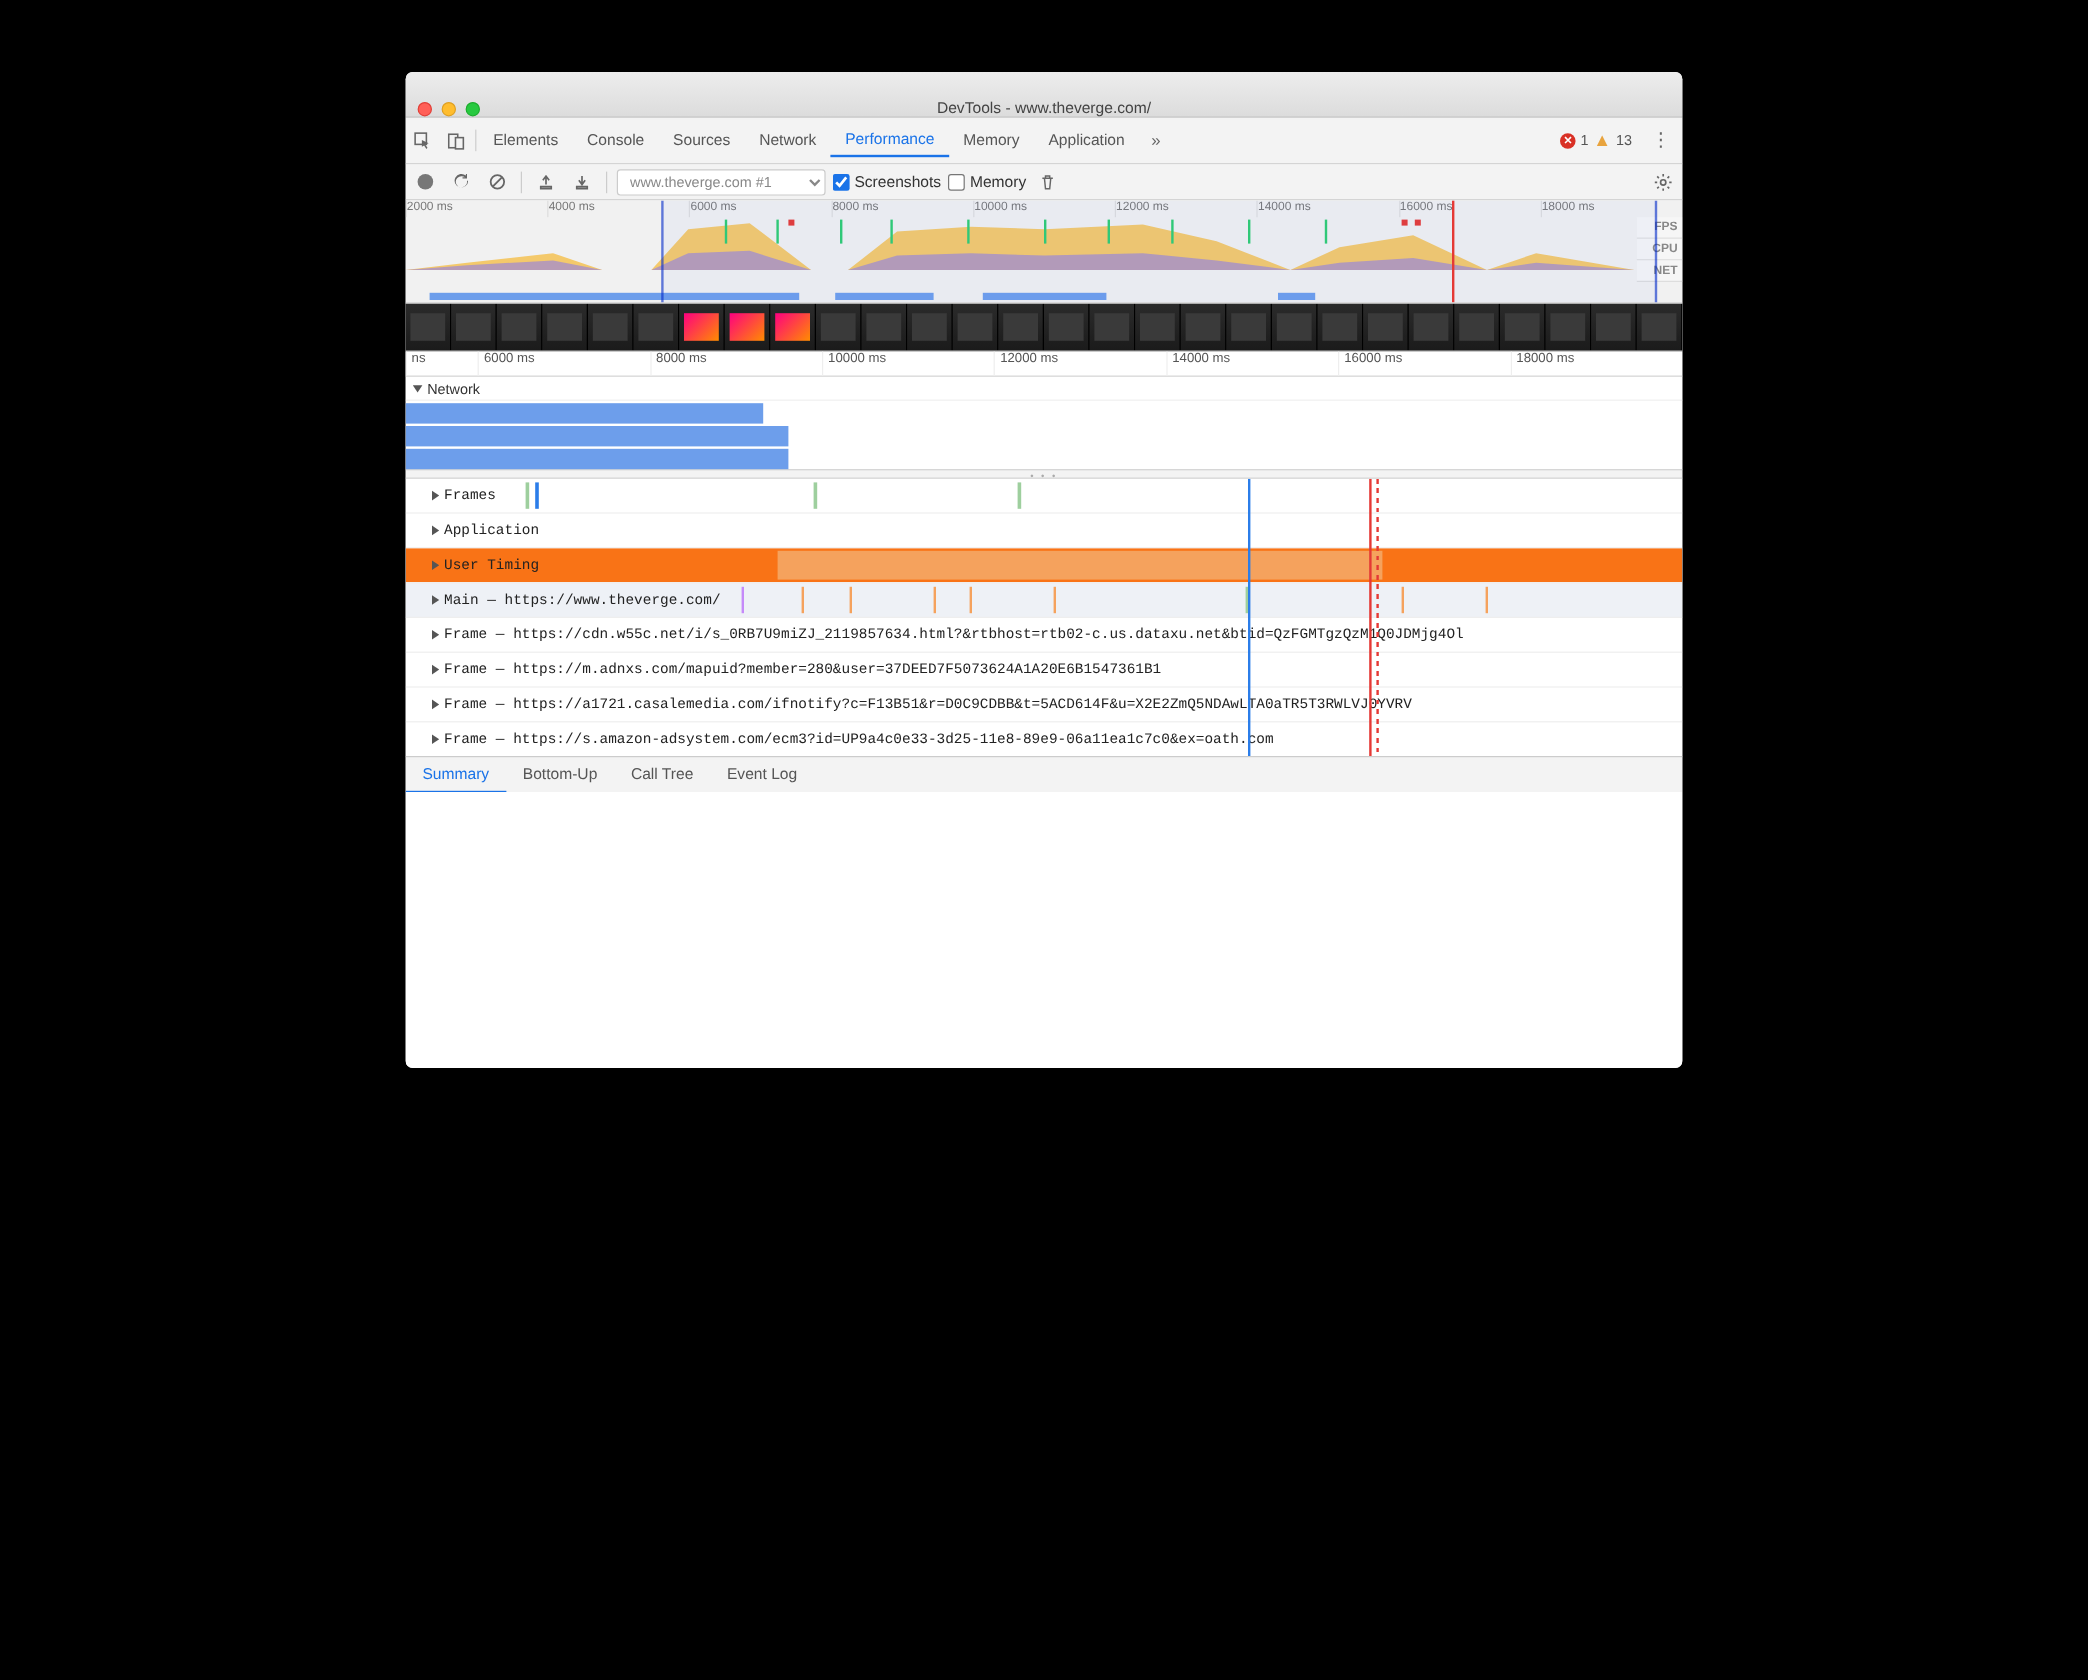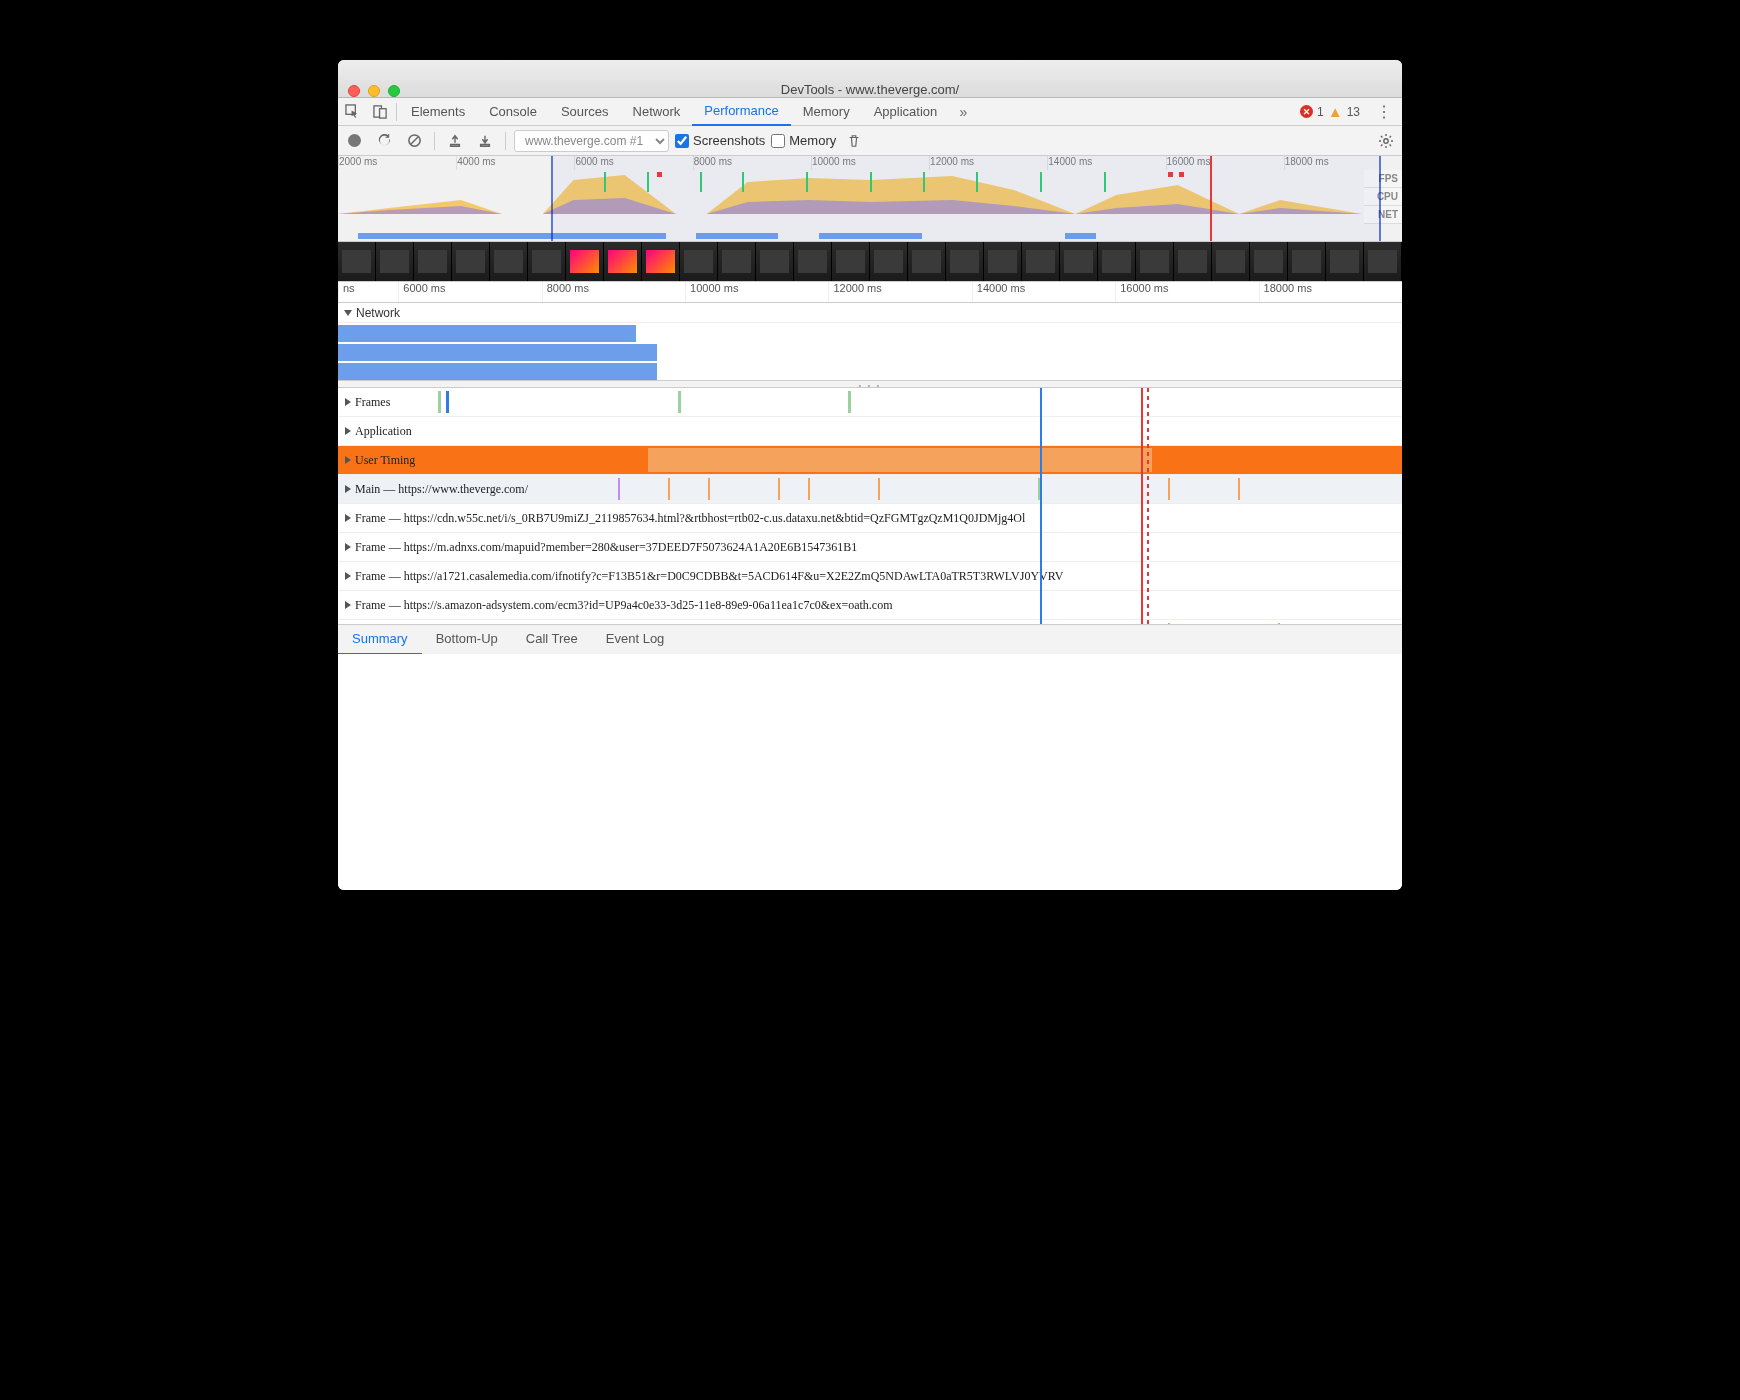--- a/index.html
+++ b/index.html
@@ -34,21 +34,21 @@
     position: relative;
   }
   .traffic { display:flex; gap:8px; padding-left:10px; }
   .tl { width:12px; height:12px; border-radius:50%; }
   .tl.red{background:#ff5f57;border:1px solid #e14038}
   .tl.yel{background:#ffbd2e;border:1px solid #dfa022}
   .tl.grn{background:#28c940;border:1px solid #1dae2e}
   .title { position:absolute; left:0; right:0; text-align:center; color:#444; font-size:13px; }
   
   .tabbar {
-    height: 28px;
+    height: 39px;
     display:flex;
     align-items:center;
     border-bottom: 1px solid #ccc;
     background:#f3f3f3;
     font-size:13px;
     color:#555;
   }
   .tabbar .ico { width:28px; display:flex; align-items:center; justify-content:center; color:#666; }
   .tabbar .sep { width:1px; height:18px; background:#ccc; margin:0 2px;}
   .tabbar .tab { padding:0 12px; line-height:26px; cursor:default; }
@@ -60,21 +60,21 @@
   .errbadge .warn{color:#e8a33d;font-size:15px}
   .menu-dots{padding:0 10px;color:#666;font-size:16px}
   
   .perfbar {
     height:30px; display:flex; align-items:center; background:#f3f3f3;
     border-bottom:1px solid #ccc; padding:0 4px; gap:6px; color:#5f6368;
   }
   .perfbar .btn{width:24px;height:24px;display:flex;align-items:center;justify-content:center;color:#666}
   .recdot{width:13px;height:13px;border-radius:50%;background:#777}
   .perfbar .vsep{width:1px;height:18px;background:#ccc;margin:0 2px}
-  .perfbar select{height:22px;border:1px solid #ccc;background:#fff;color:#888;border-radius:3px;padding:0 8px 0 6px;font-size:12px}
+  .perfbar select{height:22px;border:1px solid #ccc;background:#fff;color:#888;border-radius:3px;padding:0 27px 0 6px;font-size:12px}
   .perfbar label{display:flex;align-items:center;gap:4px;color:#333;font-size:13px}
   .perfbar input[type=checkbox]{width:14px;height:14px;accent-color:#1a73e8}
   .perfbar .spacer{flex:1}
   
   .overview{height:86px;background:#f1f1f1;border-bottom:1px solid #ccc;position:relative;overflow:hidden}
   .ov-ruler{height:14px;display:flex;font-size:10px;color:#777}
   .ov-ruler span{flex:1;text-align:left;padding-left:0;border-left:1px solid #ddd}
   .ov-cpu{position:absolute;top:14px;left:0;right:40px;height:44px}
   .ov-cpu svg{width:100%;height:100%}
   .ov-labels{position:absolute;right:0;top:14px;width:38px;font-size:10px;font-weight:bold;color:#888;text-align:right}
@@ -97,21 +97,21 @@
   .section-hd{height:20px;display:flex;align-items:center;font-size:12px;color:#333;padding-left:6px;border-bottom:1px solid #eee;background:#fff}
   .tri{display:inline-block;width:0;height:0;margin-right:4px}
   .tri.down{border-left:4px solid transparent;border-right:4px solid transparent;border-top:6px solid #555}
   .tri.right{border-top:4px solid transparent;border-bottom:4px solid transparent;border-left:6px solid #555}
   .netrows{height:58px;background:#fff;border-bottom:1px solid #ccc;position:relative}
   .netrows .r{position:absolute;left:0;height:17px;background:#6d9eeb}
   
   .grip{height:7px;background:#f3f3f3;border-bottom:1px solid #ccc;text-align:center;color:#aaa;font-size:8px;letter-spacing:2px}
   
   .flame{flex:1;overflow:hidden;position:relative;background:#fff}
-  .flame-row{height:29px;border-bottom:1px solid #eee;display:flex;align-items:center;font-size:12px;color:#222;padding-left:7px;position:relative;white-space:nowrap;font-family:Liberation Serif, serif}
+  .flame-row{height:29px;border-bottom:1px solid #eee;display:flex;align-items:center;font-size:12px;color:#222;padding-left:22px;position:relative;white-space:nowrap;font-family:Liberation Mono, monospace}
   .flame-row .lbl{position:relative;z-index:2;background:transparent}
   .flame-row.ut{background:#f97316}
   .flame-row.ut .bar{position:absolute;top:2px;bottom:2px;left:310px;right:250px;background:#f5a25d}
   .flame-row .spark{position:absolute;top:3px;bottom:3px}
   .vline-blue{position:absolute;top:0;bottom:0;width:2px;background:#2b7de9;z-index:5}
   .vline-red{position:absolute;top:0;bottom:0;width:2px;background:#e53935;z-index:5}
   .vline-red.dash{background:repeating-linear-gradient(#e53935 0 4px, transparent 4px 8px)}
   
   .bottombar{height:30px;border-top:1px solid #ccc;display:flex;align-items:flex-start;background:#f3f3f3;font-size:13px}
   .bottombar .btab{padding:0 14px;line-height:28px;color:#555}

